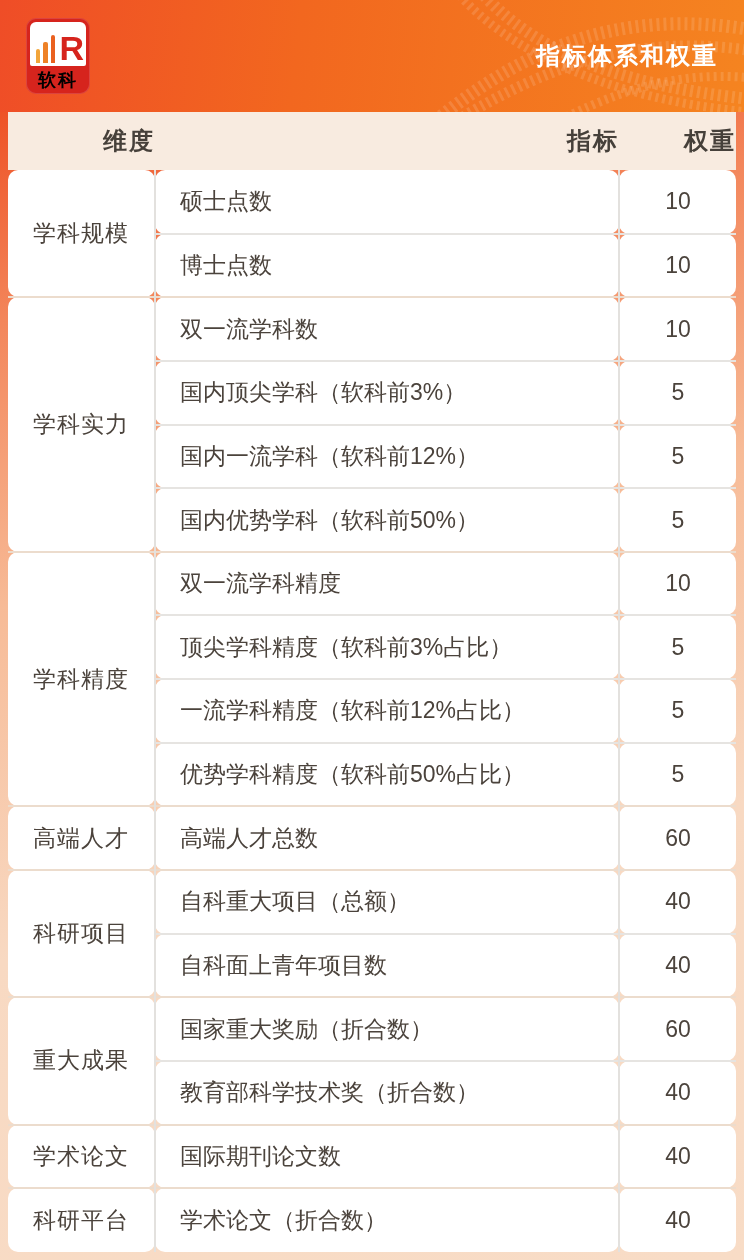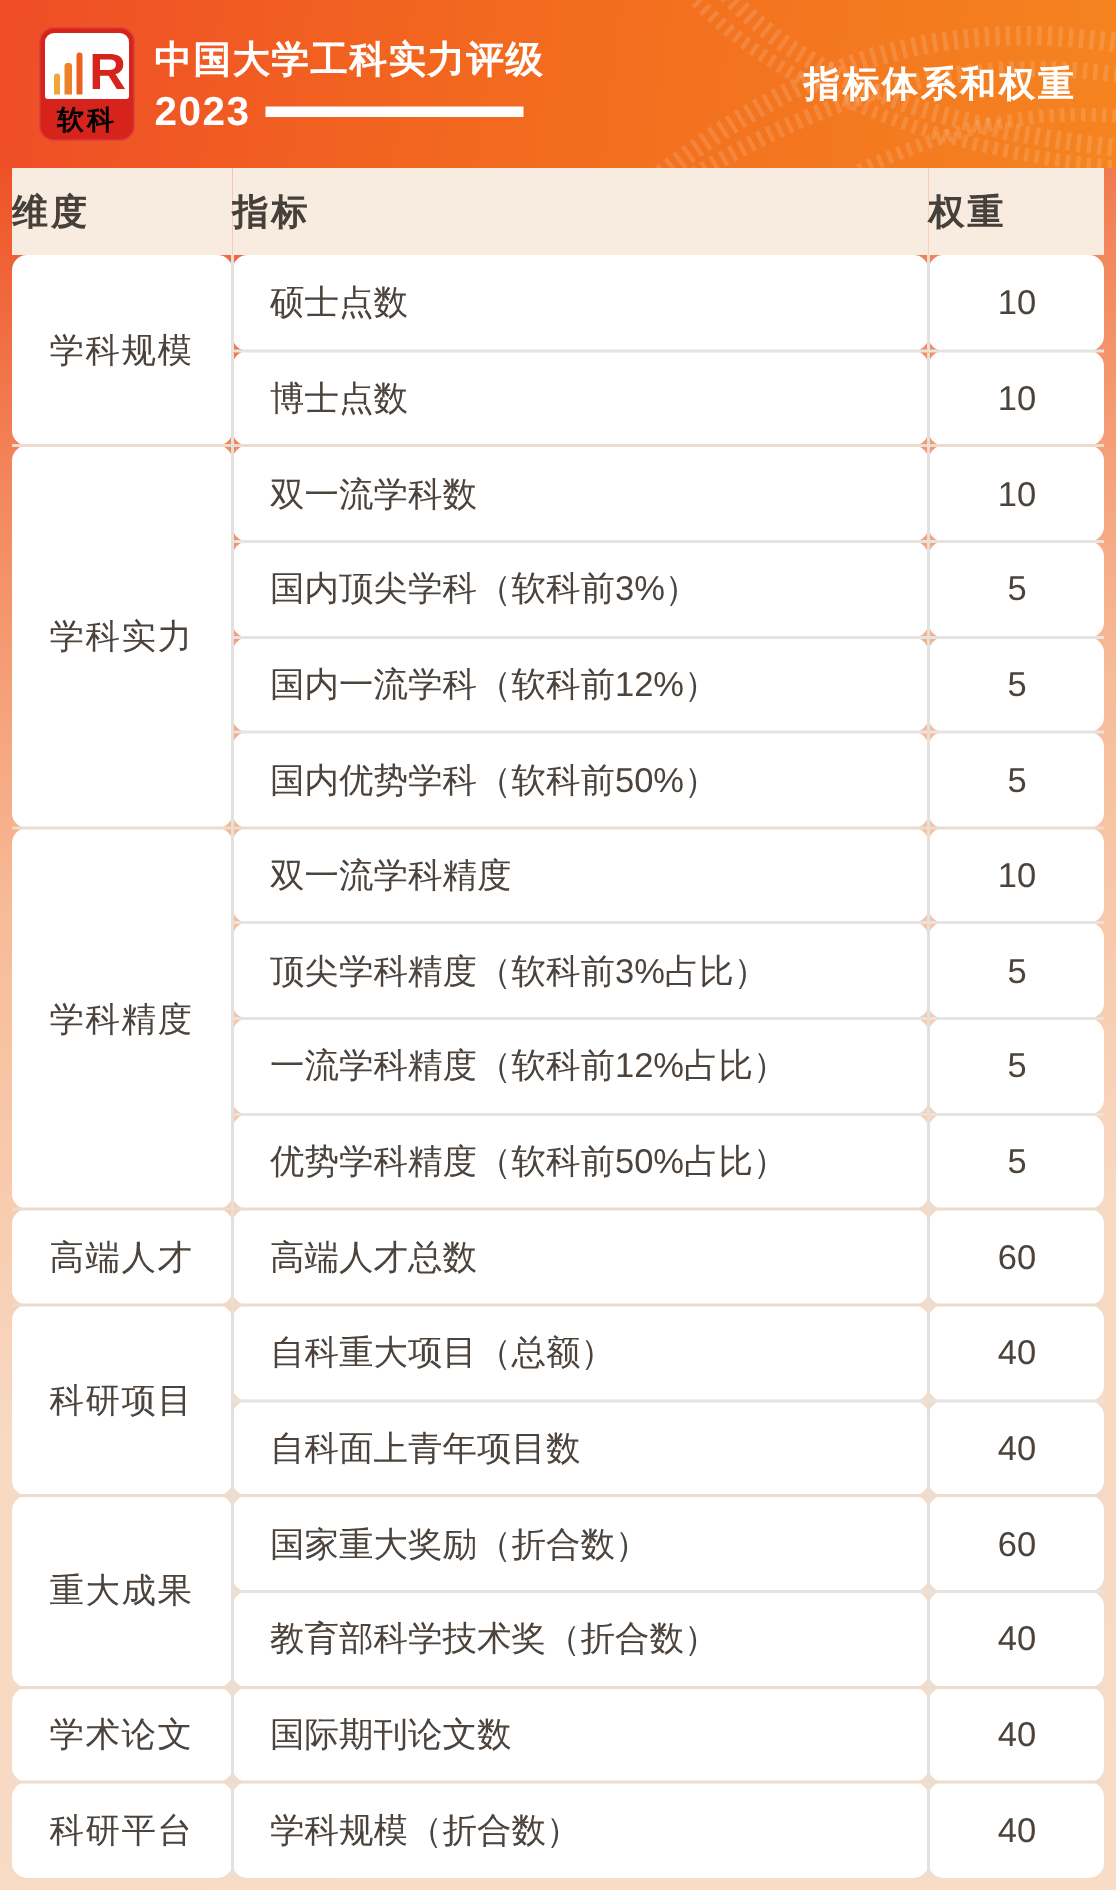--- a/index.html
+++ b/index.html
@@ -53,21 +53,21 @@
     background: linear-gradient(168deg, #ee5226 0%, #f3865b 16%, #f7bb97 38%, #f8d9c2 65%, #f8dcc6 100%);
     padding: 0 8px 8px 8px;
   }
   table { width: 100%; height: 100%; border-collapse: collapse; table-layout: fixed; }
   col.c-dim { width: 147px; }
   col.c-ind { width: 464px; }
   col.c-wt  { width: 117px; }
 
   thead th {
     height: 58px; background: #f8ebe0; color: #46403a;
-    font-size: 24px; font-weight: bold; text-align: left; letter-spacing: 2px;
+    font-size: 24px; font-weight: bold; text-align: right; letter-spacing: 2px; padding-left: 29px;
   }
   tbody td { background: #fff; color: #4b433c; font-size: 23px; height: 63px; border-radius: 10px; }
   td.dim { text-align: center; letter-spacing: 1px; margin-left: 24px; }
   td.ind { text-align: left; padding-left: 24px; border-left: 2px solid #e3e1de; border-right: 2px solid #e3e1de; }
   td.wt  { text-align: center; }
   tbody tr td { border-top: 2px solid #e6e4e1; }
   tbody tr.g-start td { border-top: 2px solid #ecdccd; }
   tbody tr.first td { border-top: none; }
 </style>
 </head>
@@ -89,27 +89,20 @@
     <div class="brand">
       <div class="logo">
         <div class="logo-top">
           <span class="bar bar1"></span>
           <span class="bar bar2"></span>
           <span class="bar bar3"></span>
           <span class="logo-r">R</span>
         </div>
         <div class="logo-bottom">软科</div>
       </div>
-      <div class="titles">
-        <div class="title-cn">中国大学工科实力评级</div>
-        <div class="year-row">
-          <span class="year">2023</span>
-          <span class="year-bar"></span>
-        </div>
-      </div>
     </div>
 
     <div class="right-title">指标体系和权重</div>
   </header>
 
   <div class="table-frame">
     <table>
       <colgroup>
           <col class="c-dim">
           <col class="c-ind">
@@ -197,19 +190,19 @@
         </tr>
 
         <tr class="g-start">
           <td class="dim">学术论文</td>
           <td class="ind">国际期刊论文数</td>
           <td class="wt">40</td>
         </tr>
 
         <tr class="g-start">
           <td class="dim">科研平台</td>
-          <td class="ind">学科规模（折合数）</td>
+          <td class="ind">学术论文（折合数）</td>
           <td class="wt">40</td>
         </tr>
       </tbody>
     </table>
   </div>
 </div>
 
 </body></html>

